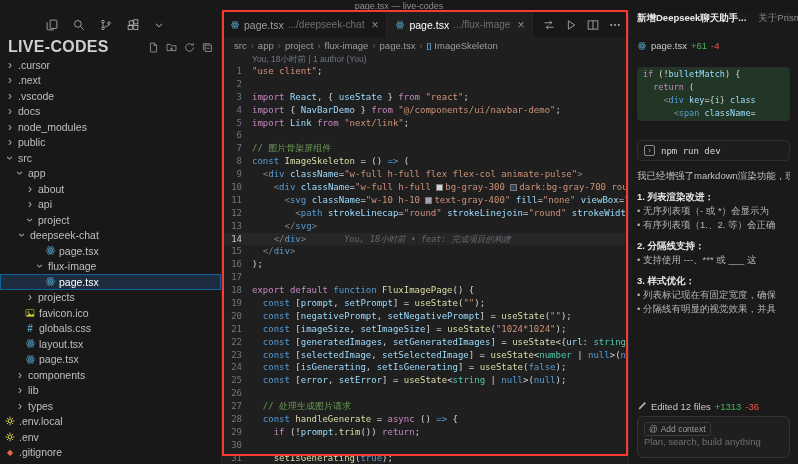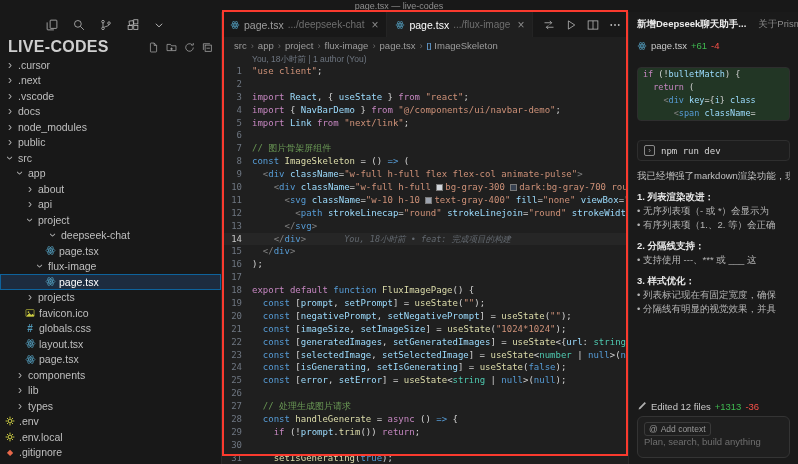--- a/index.html
+++ b/index.html
@@ -40,21 +40,21 @@
 .cl.active{background:rgba(255,255,255,.035)}
 .ln{width:30px;min-width:30px;text-align:right;padding-right:10px;color:#6e7681}
 .cl.active .ln{color:#c6c6c6}
 .lc{flex:1;min-width:0;overflow:hidden}
 .lens-text{font-size:8.5px;color:#6e7681;font-family:"Liberation Sans",sans-serif;cursor:pointer}
 .tok-k{color:#c586c0}.tok-b{color:#569cd6}.tok-s{color:#ce9178}.tok-v{color:#9cdcfe}.tok-f{color:#dcdcaa}.tok-t{color:#4ec9b0}.tok-c{color:#6a9955}.tok-p{color:#d4d4d4}.tok-g{color:#808080}
 .chip{display:inline-block;width:7px;height:7px;margin-right:2px;vertical-align:-1px;border:1px solid #7a7a7a}
 .blame{color:#62686f;font-style:italic;margin-left:38px;font-size:8.5px}
 
 .chat{width:170px;min-width:170px;background:#1a1a1a;border-left:1px solid #2a2a2a;display:flex;flex-direction:column;overflow:hidden;font-size:9.5px}
-.chat-tabs{height:25px;display:flex;align-items:center;gap:12px;padding:0 8px;white-space:nowrap;overflow:hidden}
+.chat-tabs{height:25px;display:flex;align-items:flex-start;gap:12px;padding:0 8px;white-space:nowrap;overflow:hidden}
 .chat-tab{color:#8b8b8b;cursor:pointer}
 .chat-tab.active{color:#ececec;font-weight:bold}
 .file-row{display:flex;align-items:center;gap:4px;padding:3px 8px 4px;color:#c8c8c8}
 .added{color:#3fb950}.removed{color:#f85149}
 .diffblock{margin:12px 8px;border:1px solid #2e2e2e;border-radius:4px;background:#1d1d1d;overflow:hidden;font-family:"DejaVu Sans Mono","Liberation Mono",monospace;font-size:8.5px;cursor:pointer}
 .diffline{height:13px;line-height:13px;white-space:pre;overflow:hidden;padding:0 5px;color:#d4d4d4}
 .diffline.add{background:rgba(63,185,80,.16)}
 .cmdbox{margin:7px 8px 0;border:1px solid #2e2e2e;border-radius:4px;background:#1d1d1d;height:21px;display:flex;align-items:center;gap:6px;padding:0 6px;font-family:"DejaVu Sans Mono","Liberation Mono",monospace;font-size:9px;color:#d6d6d6;cursor:pointer}
 .term-ic{width:11px;height:11px;border:1px solid #8a8a8a;border-radius:2px;display:inline-flex;align-items:center;justify-content:center;font-size:8px;color:#9a9a9a;font-family:"Liberation Sans",sans-serif}
 .msg{flex:1;min-height:0;overflow:hidden;padding:8px 8px 0;color:#c2c2c2;line-height:14px}
@@ -180,21 +180,21 @@
           <span>about</span>
         </div>
         <div class="tree-row" style="padding-left: 24px;">
           <span class="chev">›</span>
           <span>api</span>
         </div>
         <div class="tree-row" style="padding-left: 24px;">
           <span class="chev open">›</span>
           <span>project</span>
         </div>
-        <div class="tree-row" style="padding-left: 47px;">
+        <div class="tree-row" style="padding-left: 16px;">
           <span class="chev open">›</span>
           <span>deepseek-chat</span>
         </div>
         <div class="tree-row" style="padding-left: 44px;">
           <span class="ficon">
             <svg width="11" height="11" viewBox="0 0 16 16">
               <g stroke="#519aba" fill="none">
                 <ellipse cx="8" cy="8" rx="6.5" ry="2.6"></ellipse>
                 <ellipse cx="8" cy="8" rx="6.5" ry="2.6" transform="rotate(60 8 8)"></ellipse>
                 <ellipse cx="8" cy="8" rx="6.5" ry="2.6" transform="rotate(120 8 8)"></ellipse>
@@ -277,30 +277,30 @@
           <span class="chev">›</span>
           <span>types</span>
         </div>
         <div class="tree-row" style="padding-left: 4px;">
           <span class="ficon">
             <svg width="10" height="10" viewBox="0 0 16 16" stroke="#cbcb41" fill="none" stroke-width="1.6">
               <circle cx="8" cy="8" r="3"></circle>
               <path d="M8 1v3M8 12v3M1 8h3M12 8h3M3.2 3.2l2 2M10.8 10.8l2 2M12.8 3.2l-2 2M5.2 10.8l-2 2"></path>
             </svg>
           </span>
-          <span>.env</span>
+          <span>.env.local</span>
         </div>
         <div class="tree-row" style="padding-left: 4px;">
           <span class="ficon">
             <svg width="10" height="10" viewBox="0 0 16 16" stroke="#cbcb41" fill="none" stroke-width="1.6">
               <circle cx="8" cy="8" r="3"></circle>
               <path d="M8 1v3M8 12v3M1 8h3M12 8h3M3.2 3.2l2 2M10.8 10.8l2 2M12.8 3.2l-2 2M5.2 10.8l-2 2"></path>
             </svg>
           </span>
-          <span>.env.local</span>
+          <span>.env</span>
         </div>
         <div class="tree-row" style="padding-left: 4px;">
           <span class="ficon" style="color:#e8684a;font-size:8px">◆</span>
           <span>.gitignore</span>
         </div>
       </div>
   </aside>
 
   <section class="editor">
     <div class="tabbar">

